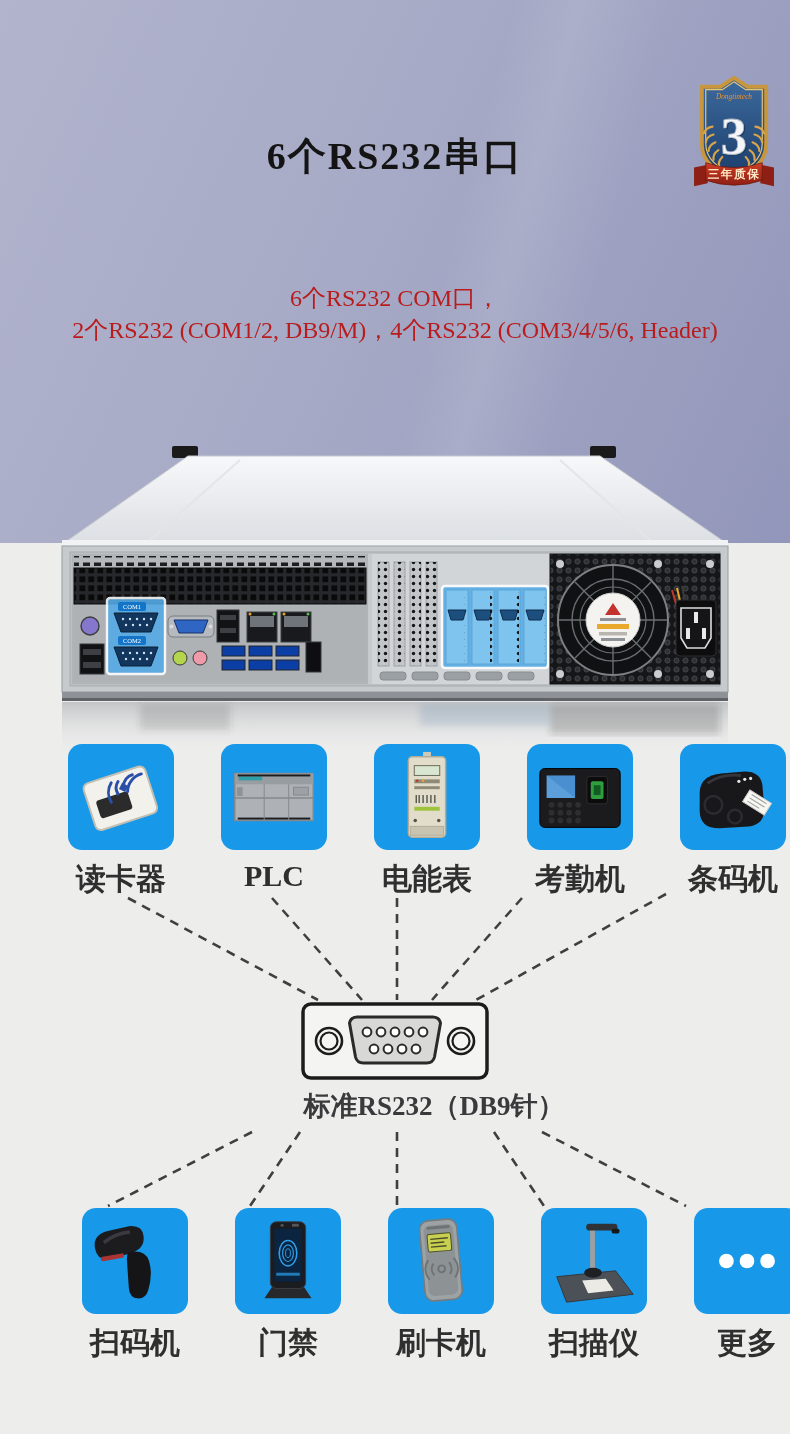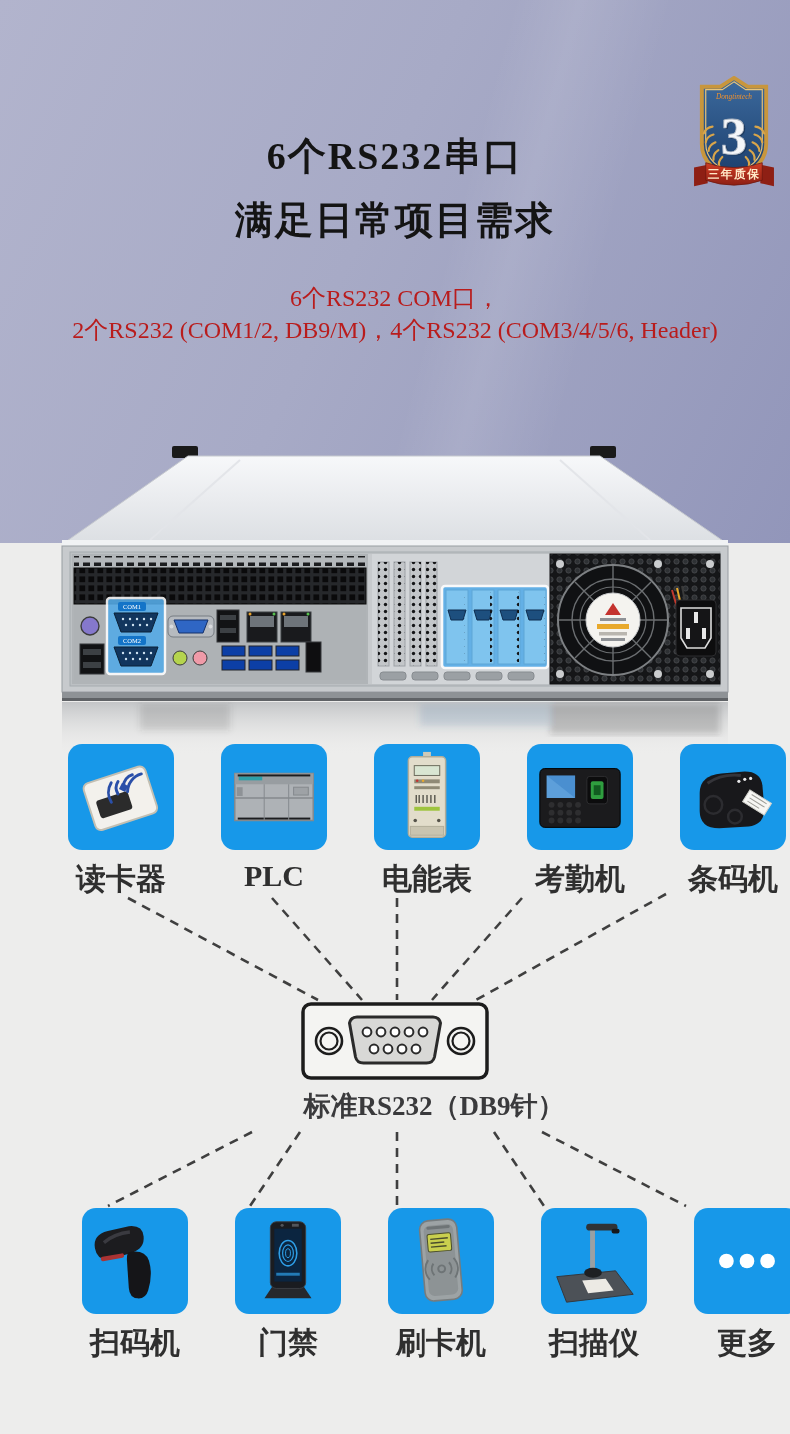--- a/index.html
+++ b/index.html
@@ -70,21 +70,20 @@
     <g>
       <path d="M3 94 L17 91 L17 110 L3 113 Z" fill="#8e1f14"></path>
       <path d="M85 94 L71 91 L71 110 L85 113 Z" fill="#8e1f14"></path>
       <path d="M15 89 Q44 99 73 89 L73 107 Q44 117 15 107 Z" fill="url(#gRibbon)" stroke="#6e170e" stroke-width="0.8"></path>
       <text x="44" y="105" text-anchor="middle" font-size="12" font-weight="700" fill="#ffe9c8" letter-spacing="1.5">三年质保</text>
     </g>
   </svg>
 
   <div class="title">
     <div>6个RS232串口</div>
-    <div>满足日常项目需求</div>
   </div>
   <div class="subtitle">
     <div>6个RS232 COM口，</div>
     <div>2个RS232 (COM1/2, DB9/M)，4个RS232 (COM3/4/5/6, Header)</div>
   </div>
 
   <svg class="server" viewBox="0 0 670 335">
     <defs>
       <linearGradient id="gTop" x1="0" y1="0" x2="0" y2="1">
         <stop offset="0" stop-color="#f7f8fa"></stop>

